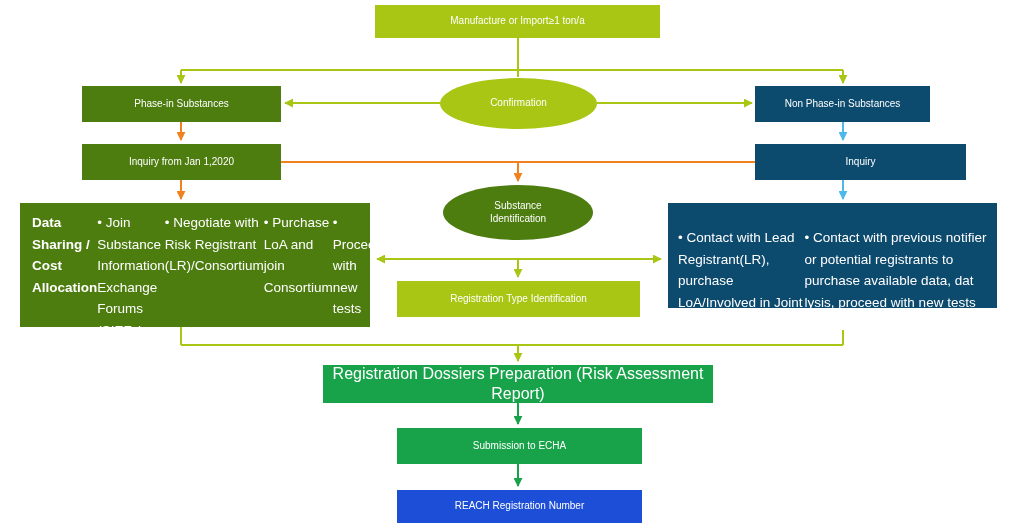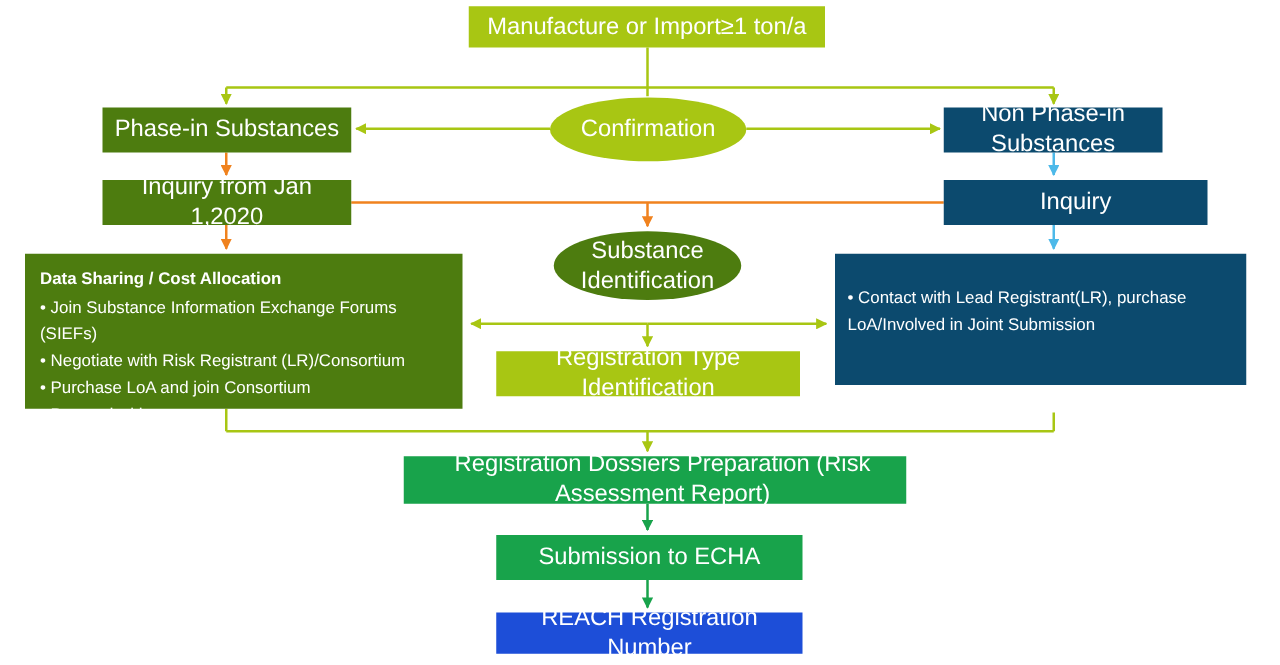--- a/index.html
+++ b/index.html
@@ -4,47 +4,47 @@
 <style>
   html,body{margin:0;padding:0;background:#ffffff;}
   #canvas{
     position:relative;width:1024px;height:532px;background:#ffffff;
     font-family:"Liberation Sans","DejaVu Sans",sans-serif;overflow:hidden;
   }
   #wires{position:absolute;left:0;top:0;z-index:1;}
   .node{
     position:absolute;z-index:2;color:#ffffff;
     display:flex;align-items:center;justify-content:center;
-    text-align:center;font-size:19px;line-height:1.25;
+    text-align:center;font-size:10px;line-height:1.25;
   }
   .lime{background:#a8c613;}
   .orange{background:#4d7c0f;}
   .blue{background:#0c4a6e;}
   .green{background:#18a34b;}
   .purple{background:#1d4ed8;}
   .ellipse{border-radius:50%;}
   .prewrap{white-space:pre-line;}
   .bigbox{
-    flex-direction:column;align-items:flex-start;justify-content:flex-start;
+    flex-direction:row;align-items:flex-start;justify-content:flex-start;
     text-align:left;font-size:13.5px;line-height:1.6;box-sizing:border-box;
   }
   .bigbox .title{font-weight:700;margin-bottom:1px;}
   .bullet{display:block;}
   
   #n-manufacture{left:375px;top:5px;width:285px;height:33px;}
   #n-phase-in{left:82px;top:86px;width:199px;height:36px;}
   #n-confirmation{left:440px;top:78px;width:157px;height:51px;}
   #n-non-phase-in{left:755px;top:86px;width:175px;height:36px;}
   #n-inquiry-jan{left:82px;top:144px;width:199px;height:36px;}
   #n-inquiry{left:755px;top:144px;width:211px;height:36px;}
   #n-substance-id{left:443px;top:185px;width:150px;height:55px;}
   #n-data-sharing{left:20px;top:203px;width:350px;height:124px;padding:9px 12px;}
   #n-joint-submission{left:668px;top:203px;width:329px;height:105px;padding:24px 10px;}
   #n-registration-type{left:397px;top:281px;width:243px;height:36px;}
-  #n-dossiers{left:323px;top:365px;width:390px;height:38px;font-size:19px;padding-left:12px;}
+  #n-dossiers{left:323px;top:365px;width:390px;height:38px;font-size:16px;}
   #n-submission{left:397px;top:428px;width:245px;height:36px;}
   #n-reach-number{left:397px;top:490px;width:245px;height:33px;}
 </style>
 </head>
 <body>
 
 <div id="canvas">
 
   <svg id="wires" width="1024" height="532" viewBox="0 0 1024 532">
     <defs>
@@ -107,20 +107,21 @@
   <div id="n-data-sharing" class="node orange bigbox">
     <span class="title">Data Sharing / Cost Allocation</span>
     <span class="bullet">• Join Substance Information Exchange Forums (SIEFs)</span>
     <span class="bullet">• Negotiate with Risk Registrant (LR)/Consortium</span>
     <span class="bullet">• Purchase LoA and join Consortium</span>
     <span class="bullet">• Proceed with new tests</span>
   </div>
 
   <div id="n-joint-submission" class="node blue bigbox">
     <span class="bullet">• Contact with Lead Registrant(LR), purchase LoA/Involved in Joint Submission</span>
+    <span class="bullet">• Contact with previous notifier or potential registrants to purchase available data, dat lysis, proceed with new tests</span>
   </div>
 
   <div id="n-registration-type" class="node lime">Registration Type Identification</div>
 
   <div id="n-dossiers" class="node green">Registration Dossiers Preparation (Risk Assessment Report)</div>
 
   <div id="n-submission" class="node green">Submission to ECHA</div>
 
   <div id="n-reach-number" class="node purple">REACH Registration Number</div>
 

